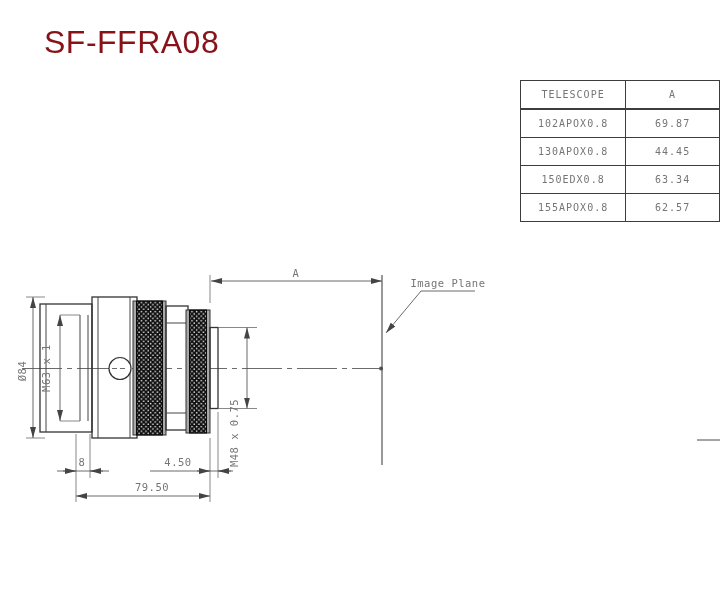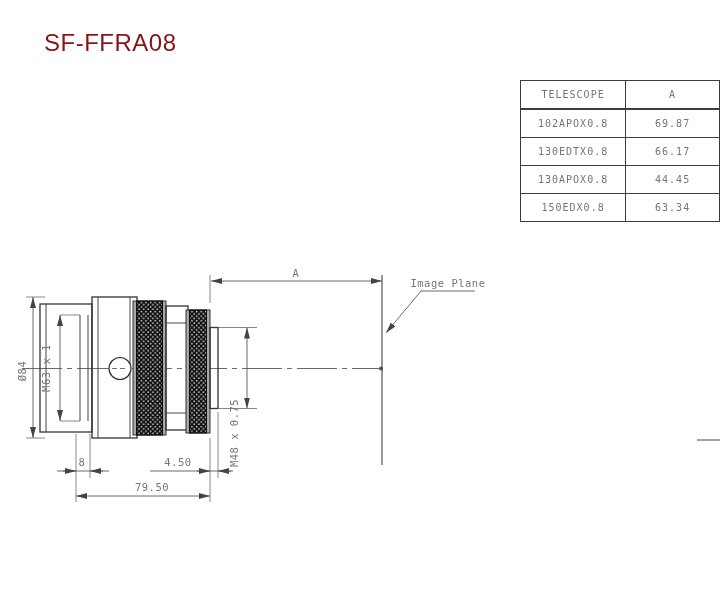--- a/index.html
+++ b/index.html
@@ -7,21 +7,21 @@
     width: 720px; height: 600px;
     background: #ffffff;
     position: relative;
     overflow: hidden;
     font-family: "Liberation Sans", sans-serif;
   }
   .title {
     position: absolute;
     left: 44px; top: 27px;
     color: #871217;
-    font-size: 24px;
+    font-size: 32px;
     line-height: 31px;
     letter-spacing: 0.5px;
     white-space: nowrap;
   }
   .bf-table {
     position: absolute;
     left: 520px; top: 80px;
     border-collapse: collapse;
     table-layout: fixed;
   }
@@ -65,30 +65,30 @@
       <th class="col-telescope">TELESCOPE</th>
       <th class="col-a">A</th>
     </tr>
   </thead>
   <tbody>
     <tr>
       <td>102APOX0.8</td>
       <td>69.87</td>
     </tr>
     <tr>
-      <td>130EDTX0.8</td>
-      <td>66.17</td>
-    </tr>
-    <tr>
       <td>130APOX0.8</td>
       <td>44.45</td>
     </tr>
     <tr>
       <td>150EDX0.8</td>
       <td>63.34</td>
+    </tr>
+    <tr>
+      <td>155APOX0.8</td>
+      <td>62.57</td>
     </tr>
   </tbody>
 </table>
 
 <svg width="720" height="600" viewBox="0 0 720 600">
   <defs>
     <marker id="arr" markerWidth="12" markerHeight="8" refX="11" refY="4" orient="auto-start-reverse" markerUnits="userSpaceOnUse">
       <path d="M11,4 L0,1 L0,7 Z" fill="#444444"></path>
     </marker>
     <pattern id="knurl" width="4.6" height="4.6" patternUnits="userSpaceOnUse">

